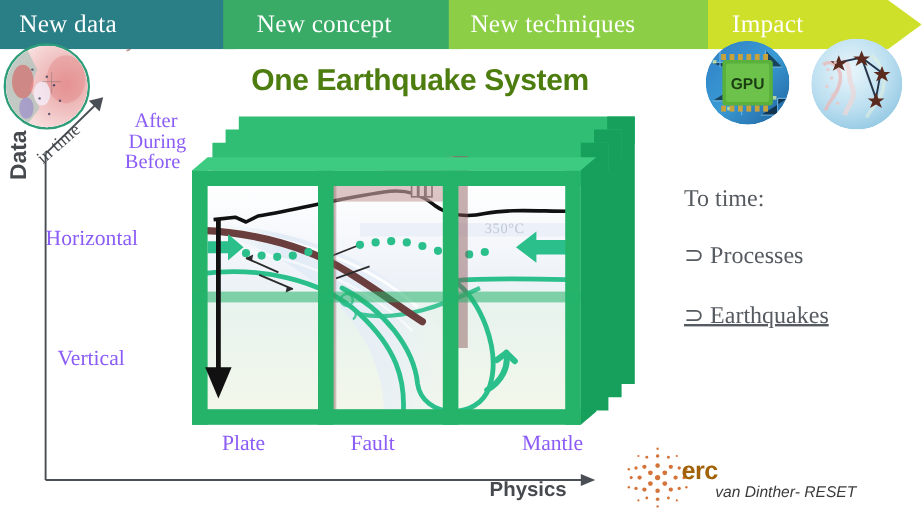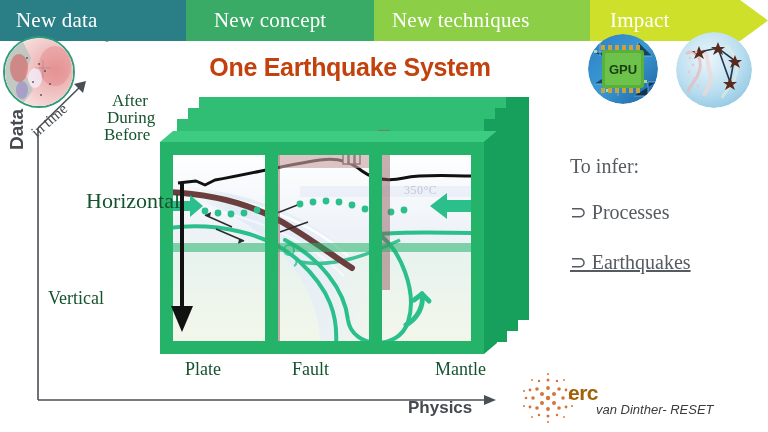--- a/index.html
+++ b/index.html
@@ -29,38 +29,38 @@
   .circ { position:absolute; border-radius:50%; overflow:hidden; z-index:7; }
   .circ-map { left:3px; top:36px; width:72px; height:72px; border:2px solid #2e9e7a; }
   .circ-gpu { left:588px; top:34px; width:70px; height:70px; }
   .circ-globe{ left:676px; top:32px; width:76px; height:76px; }
 
   
   .title {
     position:absolute; left:170px; top:53px; width:360px;
     text-align:center; z-index:5;
     font-family:"Liberation Sans", sans-serif;
-    font-weight:bold; font-size:25px; color:#c2410c; letter-spacing:-.3px;
-  }
-
-  
-  .lbl { position:absolute; font-family:"Liberation Serif", serif; color:#14532d; z-index:5; }
+    font-weight:bold; font-size:25px; color:#4d7c0f; letter-spacing:-.3px;
+  }
+
+  
+  .lbl { position:absolute; font-family:"Liberation Serif", serif; color:#8b5cf6; z-index:5; }
   .lbl-data {
     left:6px; top:150px; font-family:"Liberation Sans", sans-serif;
     font-weight:bold; font-size:19px; color:#46494e;
     transform:rotate(-90deg); transform-origin:left top; white-space:nowrap;
   }
   .lbl-intime {
     left:28px; top:128px; font-size:15px; color:#46494e;
     transform:rotate(-41deg); transform-origin:left top; white-space:nowrap;
   }
   .lbl-after  { left:112px; top:91px;  font-size:17px; }
   .lbl-during { left:107px; top:108px; font-size:17px; }
   .lbl-before { left:104px; top:125px; font-size:17px; }
-  .lbl-horiz  { left:38px;  top:188px; font-size:22px;padding-left:48px; }
+  .lbl-horiz  { left:38px;  top:188px; font-size:18px; }
   .lbl-vert   { left:48px;  top:288px; font-size:18px; }
   .lbl-plate  { left:185px; top:359px; font-size:18px; }
   .lbl-fault  { left:292px; top:359px; font-size:18px; }
   .lbl-mantle { left:400px; top:359px; font-size:18px;margin-left:35px; }
   .lbl-physics{
     left:408px; top:398px; font-family:"Liberation Sans", sans-serif;
     font-weight:bold; font-size:17px; color:#46494e;
   }
 
   
@@ -381,21 +381,21 @@
   <div class="lbl lbl-after">After</div>
   <div class="lbl lbl-during">During</div>
   <div class="lbl lbl-before">Before</div>
   <div class="lbl lbl-horiz">Horizontal</div>
   <div class="lbl lbl-vert">Vertical</div>
   <div class="lbl lbl-plate">Plate</div>
   <div class="lbl lbl-fault">Fault</div>
   <div class="lbl lbl-mantle">Mantle</div>
   <div class="lbl lbl-physics">Physics</div>
 
-  <div class="rt rt-infer">To infer:</div>
+  <div class="rt rt-infer">To time:</div>
   <div class="rt rt-p1">⊃ Processes</div>
   <div class="rt rt-p2">⊃ Earthquakes</div>
   <div class="rt-warn">
     <span>Isolated inference:</span>
     <span>Logarithmically off</span>
   </div>
 
   <div class="erc-wrap">
     <svg width="60" height="56" viewBox="0 0 60 56" style="position:absolute;left:0;top:0;">
       <g fill="#d4743a">

